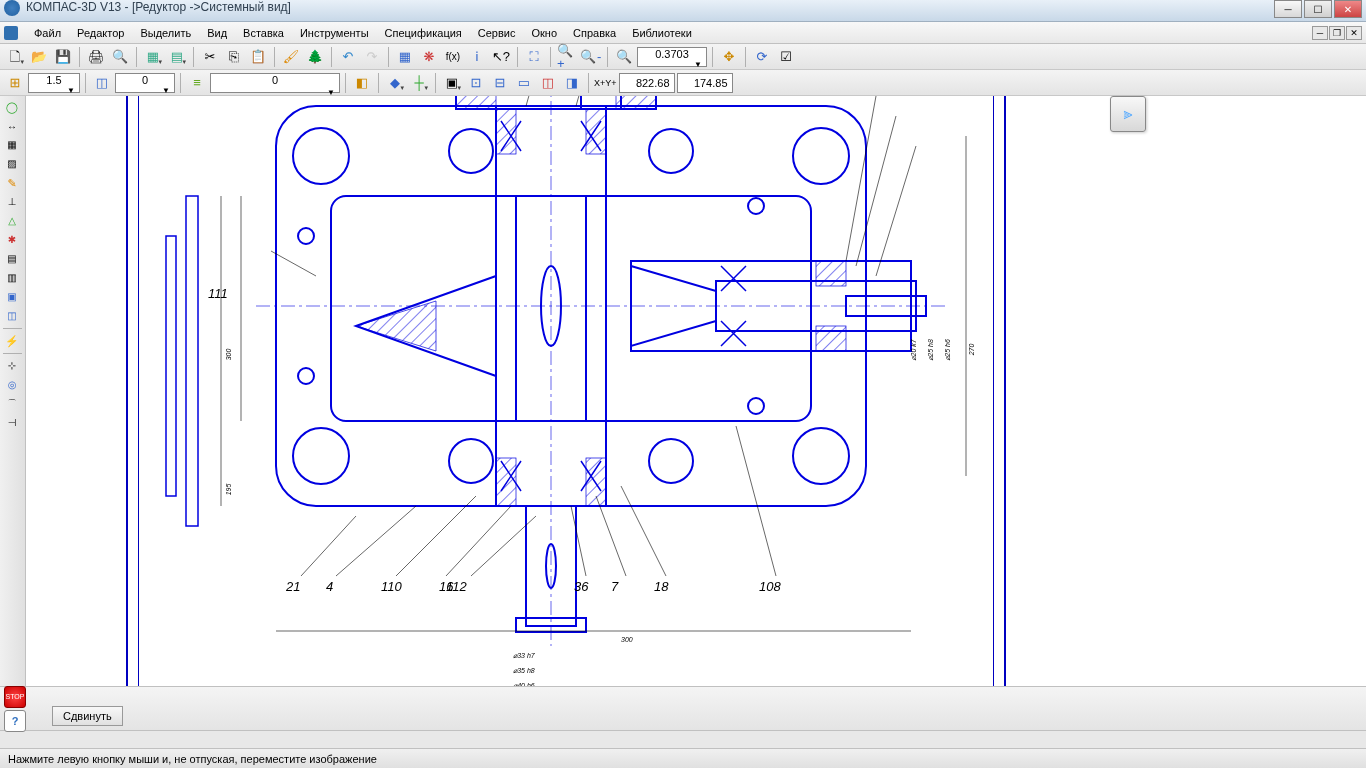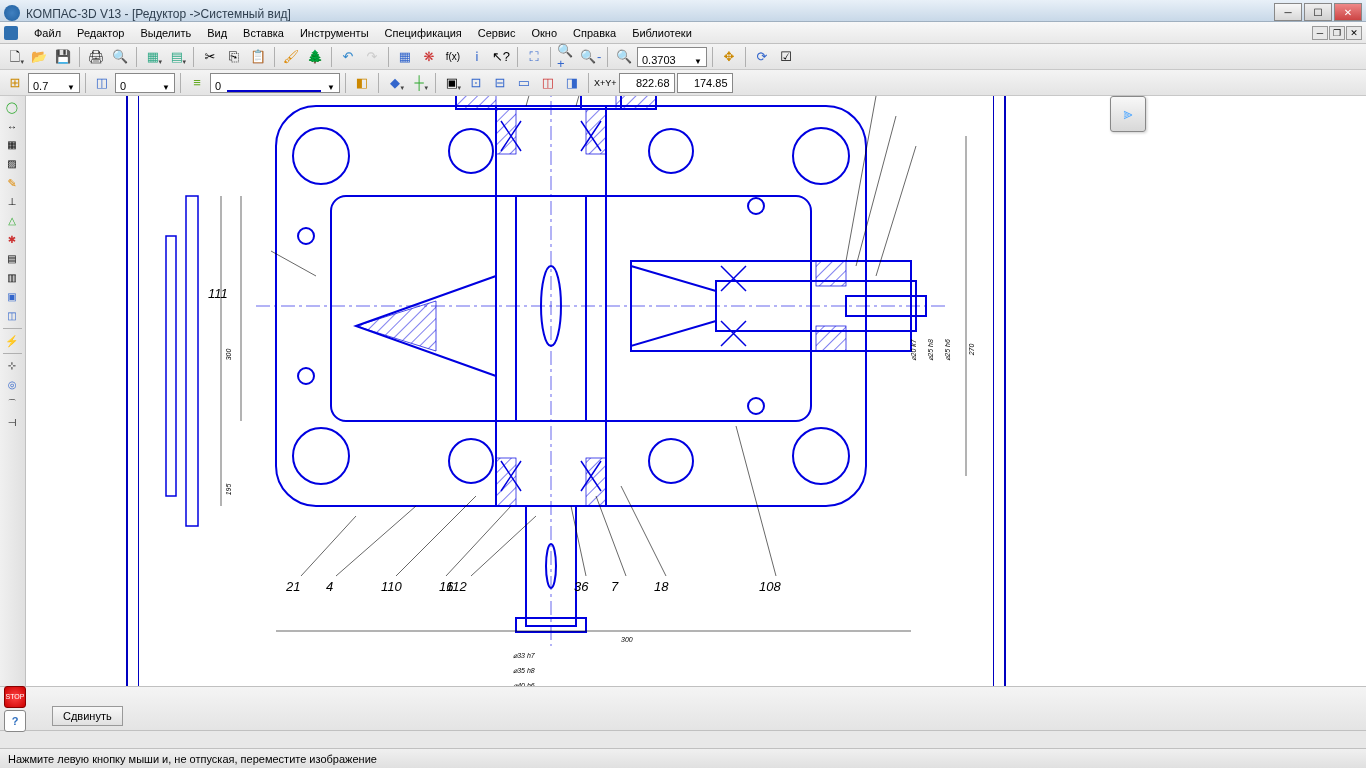--- a/index.html
+++ b/index.html
@@ -1,38 +1,38 @@
 <!DOCTYPE html>
 <html><head>
 <meta charset="utf-8">
 <style>
 * { box-sizing: border-box; margin: 0; padding: 0; font-family: Tahoma, Arial, sans-serif; font-size: 11px; }
 body { width: 1366px; height: 768px; background: #f0f0f0; overflow: hidden; position: relative; }
 
 
-.titlebar { height: 22px; background: linear-gradient(#e8f0f8, #c8d8e8); display: flex; align-items: flex-end; padding: 0 4px; border-bottom: 1px solid #a0b0c0; }
+.titlebar { height: 22px; background: linear-gradient(#e8f0f8, #c8d8e8); display: flex; align-items: flex-start; padding: 0 4px; border-bottom: 1px solid #a0b0c0; }
 .titlebar .app-icon { width: 16px; height: 16px; background: radial-gradient(circle, #4080c0, #2060a0); border-radius: 50%; margin-right: 6px; }
 .titlebar .title { color: #304050; font-size: 12px; }
 .titlebar .win-controls { margin-left: auto; display: flex; gap: 2px; }
 .win-btn { width: 28px; height: 18px; border: 1px solid #888; background: linear-gradient(#f8f8f8,#d8d8d8); display: flex; align-items: center; justify-content: center; font-size: 10px; cursor: pointer; }
 .win-btn.close { background: linear-gradient(#e88,#c44); color: #fff; }
 .win-btn.max { background: linear-gradient(#f0f0f0,#d0d0d0); }
 
 
 .menubar { height: 22px; background: linear-gradient(#f8f8f8,#e8e8e8); display: flex; align-items: center; padding: 0 4px; border-bottom: 1px solid #c0c0c0; }
 .menubar .mini-icon { width:14px; height:14px; background:#3070b0; margin-right:8px; border-radius:2px; }
 .menubar .menu-item { padding: 2px 8px; cursor: pointer; }
 .mdi-controls { margin-left: auto; display: flex; gap: 1px; }
 .mdi-btn { width: 16px; height: 14px; border: 1px solid #999; background: #e8e8e8; font-size: 9px; display:flex; align-items:center; justify-content:center; cursor:pointer; }
 
 
 .toolbar-row { height: 26px; background: linear-gradient(#f4f4f4,#e4e4e4); display: flex; align-items: center; padding: 2px 4px; border-bottom: 1px solid #c8c8c8; gap: 2px; }
 .tb-btn { width: 22px; height: 22px; border: 1px solid transparent; display: flex; align-items: center; justify-content: center; cursor: pointer; border-radius: 2px; position:relative; }
 .tb-sep { width: 1px; height: 20px; background: #b0b0b0; margin: 0 3px; }
-.tb-combo { height: 20px; border: 1px solid #888; background: #fff; padding: 0 4px; display: flex; align-items: flex-end; min-width: 50px; }
+.tb-combo { height: 20px; border: 1px solid #888; background: #fff; padding: 0 4px; display: flex; align-items: center; min-width: 50px; flex-direction: column; }
 .tb-combo .arrow { margin-left: auto; font-size: 8px; }
 .tb-input { height: 20px; border: 1px solid #888; background: #fff; padding: 0 4px; width: 56px; text-align: right; }
 .ico { font-size: 13px; line-height: 1; }
 .dd { font-size:7px; position:absolute; right:1px; bottom:1px; color:#444; }
 
 
 .left-toolbar { position: absolute; left: 0; top: 96px; width: 26px; background: linear-gradient(90deg,#f0f0f0,#e0e0e0); border-right: 1px solid #c0c0c0; display: flex; flex-direction: column; padding: 2px 1px; gap: 1px; height: 590px; }
 .lt-btn { width: 22px; height: 18px; display:flex; align-items:center; justify-content:center; cursor:pointer; border:1px solid transparent; border-radius:2px; }
 .lt-sep { height:1px; background:#b0b0b0; margin:2px 2px; }
 
@@ -190,21 +190,21 @@
   <div class="tb-btn">
       <span class="ico">☑</span>
     </div>
 </div>
 
 <div class="toolbar-row">
   <div class="tb-btn">
       <span class="ico" style="color:#c80">⊞</span>
     </div>
   <div class="tb-combo" style="width:52px">
-      <span>0.7</span>
+      <span>1.5</span>
       <span class="arrow">▼</span>
     </div>
   <div class="tb-sep"></div>
   <div class="tb-btn">
       <span class="ico" style="color:#36c">◫</span>
     </div>
   <div class="tb-combo" style="width:60px">
       <span>0</span>
       <span class="arrow">▼</span>
     </div>

